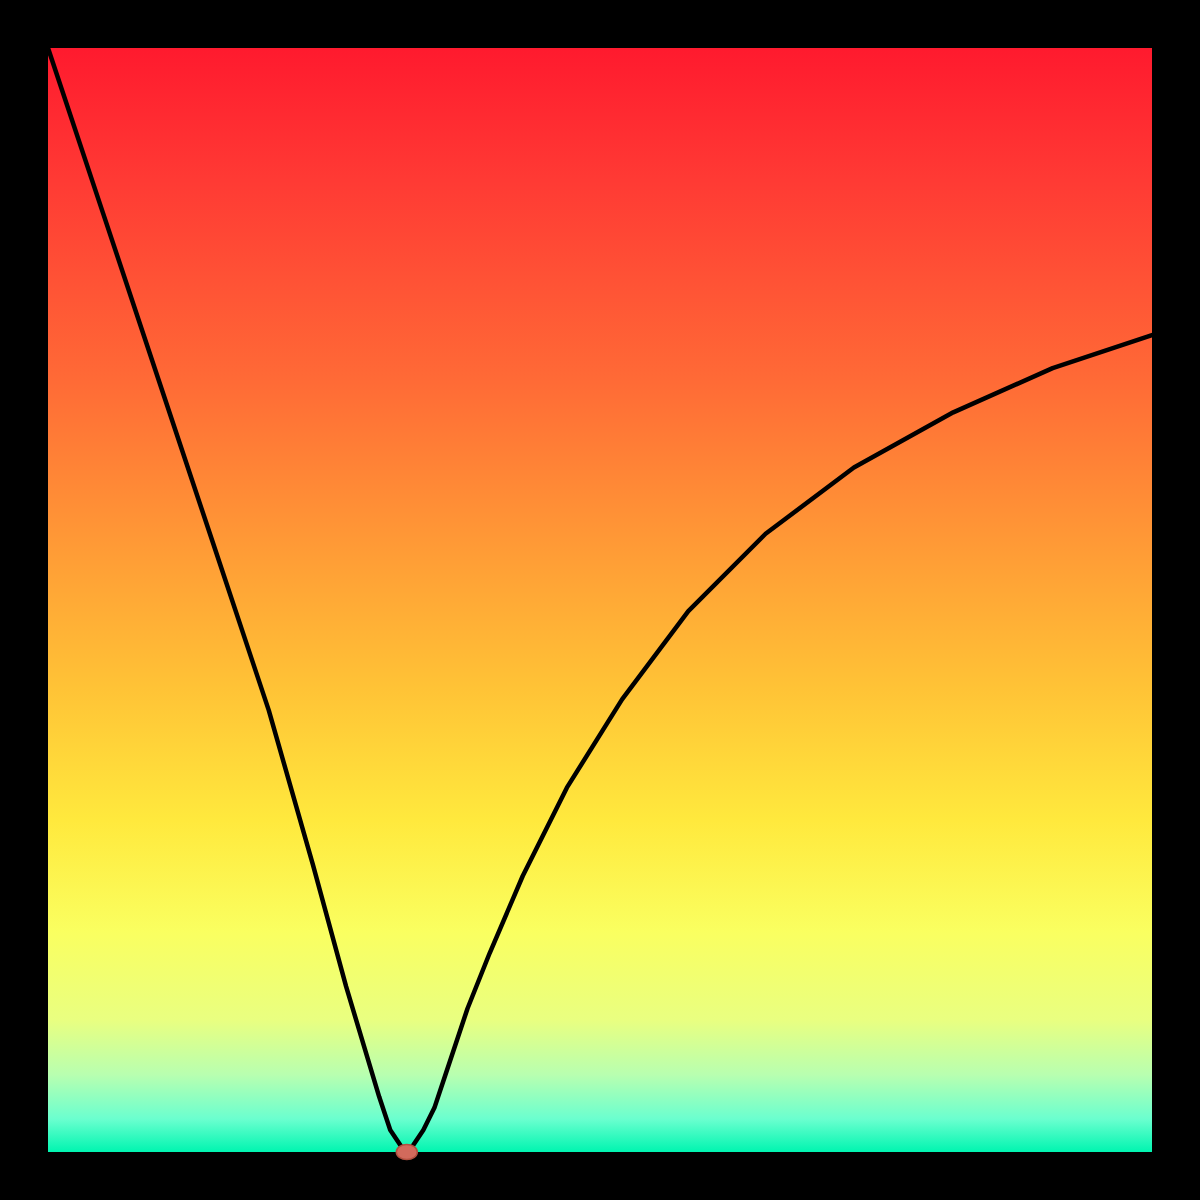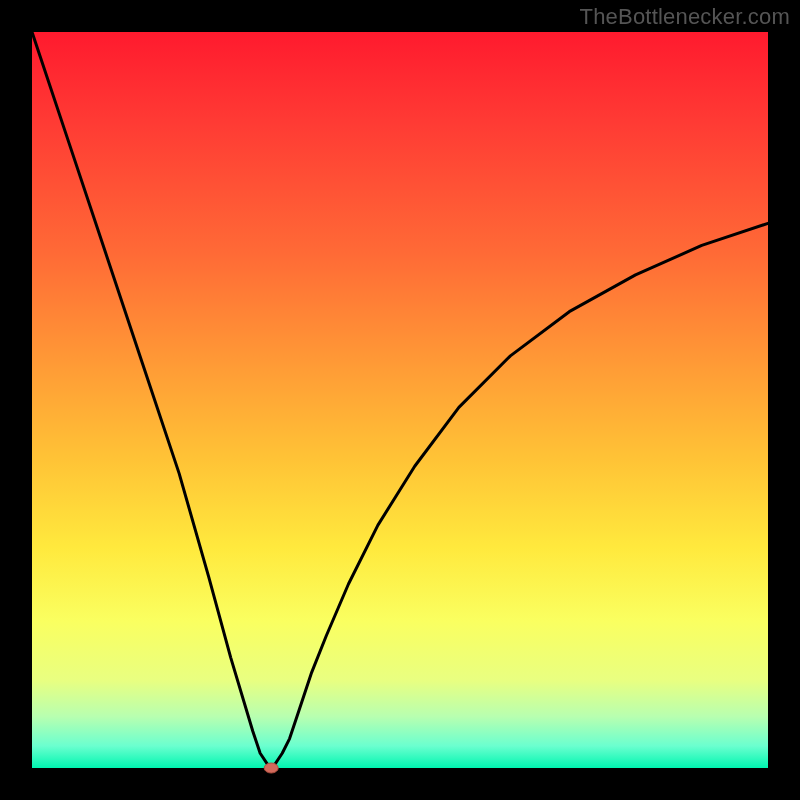--- a/index.html
+++ b/index.html
@@ -60,21 +60,20 @@
   .min-dot {
     fill: #d26a5c;
     stroke: #b25040;
     stroke-width: 1;
   }
 </style>
 </head>
 <body>
 
 <div class="frame">
-  <div class="watermark">TheBottlenecker.com</div>
 
   <div class="plot-area">
     <svg class="curve" viewBox="0 0 736 736" preserveAspectRatio="none">
       <path id="curve-path" d="M0.00 0.00 L36.80 110.40 L73.60 220.80 L110.40 331.20 L147.20 441.60 L176.64 544.64 L198.72 625.60 L220.80 699.20 L228.16 721.28 L235.52 732.32 L239.20 736.00 L242.88 732.32 L250.24 721.28 L257.60 706.56 L264.96 684.48 L279.68 640.32 L294.40 603.52 L316.48 552.00 L345.92 493.12 L382.72 434.24 L426.88 375.36 L478.40 323.84 L537.28 279.68 L603.52 242.88 L669.76 213.44 L736.00 191.36" fill="none" stroke="#000" stroke-width="3" stroke-linejoin="round" stroke-linecap="round"></path>
       <ellipse id="min-dot" class="min-dot" cx="239.20" cy="736.00" rx="7" ry="5"></ellipse>
     </svg>
   </div>
 </div>
 
 </body></html>

